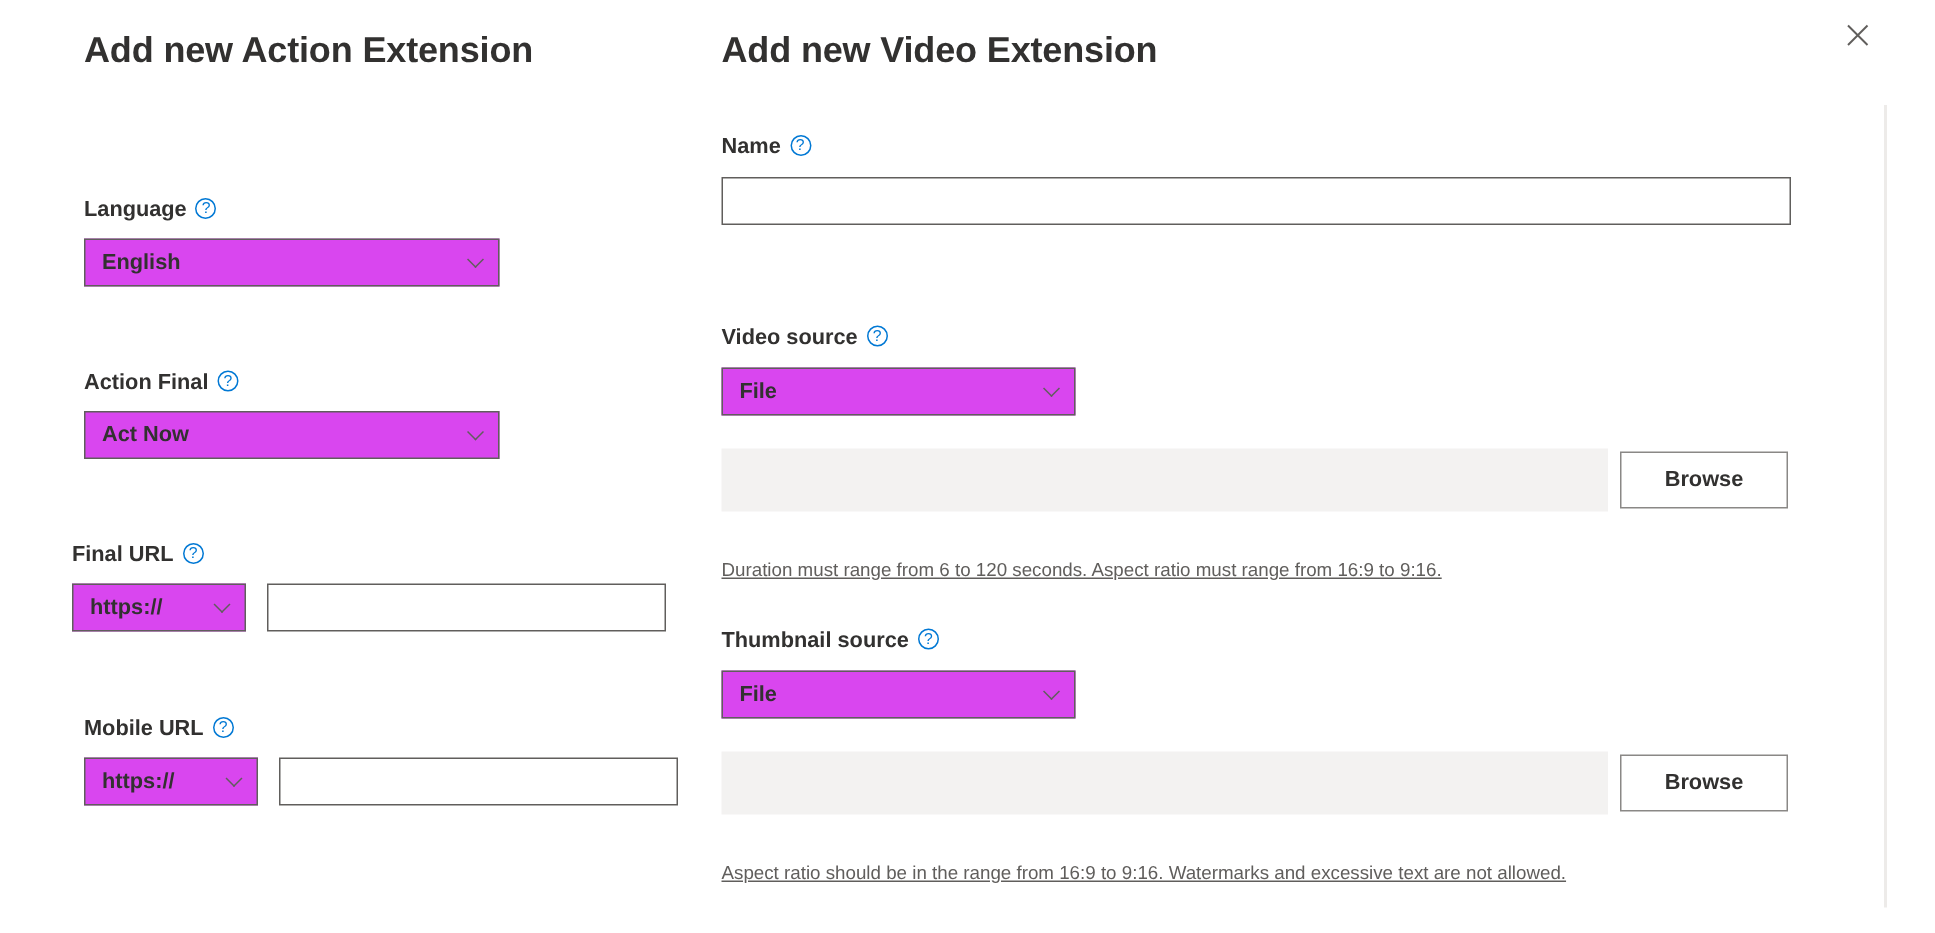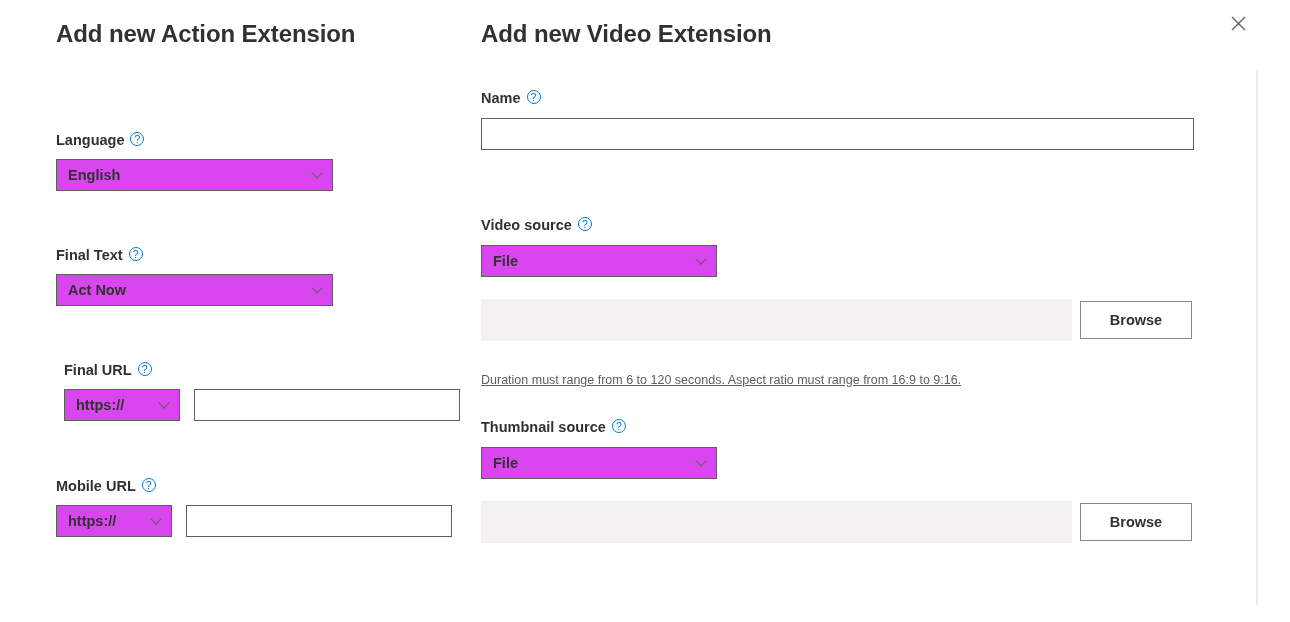--- a/index.html
+++ b/index.html
@@ -192,30 +192,30 @@
       <span class="help-icon">?</span>
     </div>
     <div class="ms-dropdown" style="width:277px; margin-top:10px;">
       <span>English</span>
       <span class="chev"></span>
     </div>
   </div>
 
   <div class="field" style="left:56px; top:246px;">
     <div class="field-label">
-      <span>Final Text</span>
+      <span>Action Final</span>
       <span class="help-icon">?</span>
     </div>
     <div class="ms-dropdown" style="width:277px; margin-top:10px;">
       <span>Act Now</span>
       <span class="chev"></span>
     </div>
   </div>
 
-  <div class="field" style="left:64px; top:361px;">
+  <div class="field" style="left:48px; top:361px;">
     <div class="field-label">
       <span>Final URL</span>
       <span class="help-icon">?</span>
     </div>
     <div style="display:flex; gap:14px; margin-top:10px;">
       <div class="ms-dropdown" style="width:116px;">
         <span>https://</span>
         <span class="chev"></span>
       </div>
       <input class="ms-input" style="width: 266px;" type="text" placeholder="">
@@ -272,20 +272,21 @@
       <span class="help-icon">?</span>
     </div>
     <div class="ms-dropdown" style="width:236px; margin-top:11px;">
       <span>File</span>
       <span class="chev"></span>
     </div>
     <div style="display:flex; align-items:center; gap:8px; margin-top:22px;">
       <input class="ms-input-readonly" style="width: 591px; height: 42px;" type="text" readonly="" value="">
       <button class="ms-button" style="width:112px; height:38px;">Browse</button>
     </div>
+    <div class="helper-text" style="left:0; top:156px;">Aspect ratio should be in the range from 16:9 to 9:16. Watermarks and excessive text are not allowed.</div>
   </div>
 
 </div>
 
 <button id="close-button">
   <svg width="15" height="15" viewBox="0 0 15 15">
     <line x1="1" y1="1" x2="14" y2="14" stroke="#605e5c" stroke-width="1.3"></line>
     <line x1="14" y1="1" x2="1" y2="14" stroke="#605e5c" stroke-width="1.3"></line>
   </svg>
 </button>

